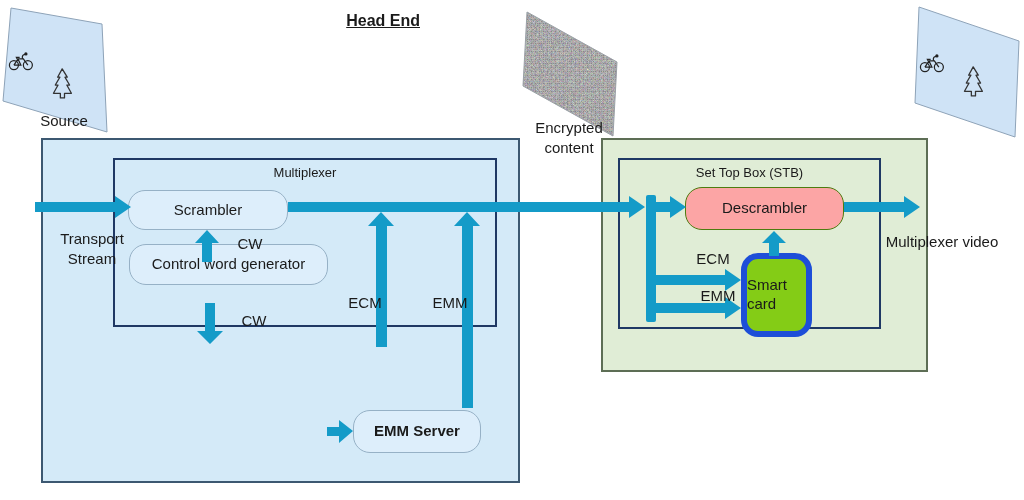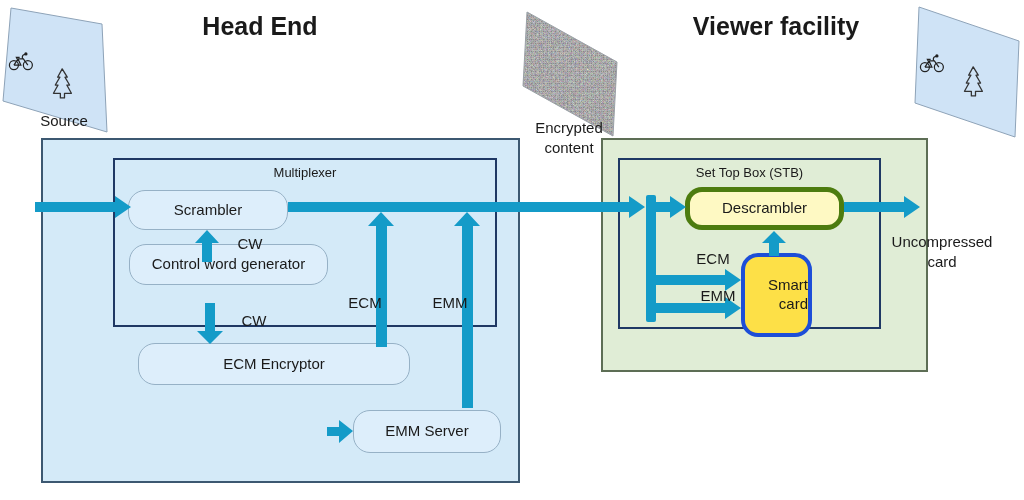--- a/index.html
+++ b/index.html
@@ -1,31 +1,31 @@
 <!DOCTYPE html>
 <html><head>
 <meta charset="utf-8">
 <style>
   html,body { margin:0; padding:0; background:#ffffff; }
   .diagram {
     position:relative; width:1024px; height:500px; overflow:hidden;
     font-family:"Liberation Sans", sans-serif; color:#1a1a1a; background:#ffffff;
   }
   .box { position:absolute; box-sizing:border-box; z-index:1; }
-  .centered { display:flex; align-items:center; justify-content:center; text-align:right;border-radius:17px; }
+  .centered { display:flex; align-items:center; justify-content:center; text-align:left;border-radius:17px; }
   .boxlabel { font-size:15px; line-height:1.25; }
   .region-title { position:absolute; width:100%; top:5px; text-align:center; font-size:13px; }
   .headend-box   { background:#d4eaf8; border:2px solid #3c5871; }
   .viewer-box    { background:#e0edd6; border:2px solid #5d6e55; }
   .frame-box     { background:transparent; border:2px solid #1f3864; }
   .blue-inner    { background:#ddeefb; border:1px solid #96b1c6; }
-  .green-inner   { background:#fef9c3; border:5px solid #4d7c0f; }
-  .smartcard     { background:#fde047; border:4px solid #1d4ed8; }
+  .green-inner   { background:#fca5a5; border:1px solid #4d7c0f; }
+  .smartcard     { background:#84cc16; border:6px solid #1d4ed8; }
   .lbl { position:absolute; z-index:5; font-size:15px; line-height:1.32; text-align:center;margin-left:16px; }
-  .title { position:absolute; z-index:5; font-size:25px; font-weight:bold; text-align:center; }
+  .title { position:absolute; z-index:5; font-size:16px; font-weight:bold; text-align:right;text-decoration:underline; }
   svg.layer { position:absolute; left:0; top:0; z-index:3; }
 </style>
 </head>
 <body>
 
 <div class="diagram">
 
   <div class="box headend-box" style="left:41px; top:138px; width:479px; height:345px;"></div>
 
   <div class="box viewer-box" style="left:601px; top:138px; width:327px; height:234px;"></div>
@@ -39,26 +39,23 @@
   </div>
 
   <div class="box blue-inner centered boxlabel" style="left:128px; top:190px; width:160px; height:40px;">
     <span>Scrambler</span>
   </div>
 
   <div class="box blue-inner centered boxlabel" style="left:129px; top:244px; width:199px; height:41px;">
     <span>Control word generator</span>
   </div>
 
-  <div class="box blue-inner centered boxlabel" style="left:138px; top:343px; width:272px; height:42px;">
-    <span>ECM Encryptor</span>
-  </div>
 
 
-  <div class="box blue-inner centered boxlabel" style="left:353px; top:410px; width:148px; height:43px;">
+  <div class="box blue-inner centered boxlabel" style="left:353px; top:410px; width:128px; height:43px;font-weight:bold;">
     <span>EMM Server</span>
   </div>
 
   <div class="box green-inner centered boxlabel" style="left:685px; top:187px; width:159px; height:43px;">
     <span>Descrambler</span>
   </div>
 
   <div class="box smartcard centered boxlabel" style="left:741px; top:253px; width:71px; height:84px; z-index:2;">
     <span>Smart card</span>
   </div>
@@ -118,26 +115,26 @@
       <path d="M844,202 H904 V196 L920,207 L904,218 V212 H844 Z"></path>
       <path d="M202,262 V243 H195 L207,230 L219,243 H212 V262 Z"></path>
       <path d="M205,303 V331 H197 L210,344 L223,331 H215 V303 Z"></path>
       <path d="M376,347 V226 H368 L381,212 L394,226 H387 V347 Z"></path>
       <path d="M462,408 V226 H454 L467,212 L480,226 H473 V408 Z"></path>
       <path d="M327,427 H339 V420 L353,431 L339,443 V436 H327 Z"></path>
     </g>
   </svg>
 
   <div class="title" style="left:100px; top:12px; width:320px;">Head End</div>
-  <div class="title" style="left:616px; top:12px; width:320px;">Viewer facility</div>
 
   <div class="lbl" style="left:0px; top:111px; width:96px;">Source</div>
   <div class="lbl" style="left:506px; top:118px; width:94px;">Encrypted content</div>
 
-  <div class="lbl" style="left:866px; top:232px; width:120px;">Uncompressed card</div>
+  <div class="lbl" style="left:38px; top:229px; width:76px;">Transport Stream</div>
+  <div class="lbl" style="left:866px; top:232px; width:120px;">Multiplexer video</div>
 
   <div class="lbl" style="left:212px; top:234px; width:44px;">CW</div>
   <div class="lbl" style="left:216px; top:311px; width:44px;">CW</div>
   <div class="lbl" style="left:326px; top:293px; width:46px;">ECM</div>
   <div class="lbl" style="left:410px; top:293px; width:48px;">EMM</div>
   <div class="lbl" style="left:674px; top:249px; width:46px;">ECM</div>
   <div class="lbl" style="left:678px; top:286px; width:48px;">EMM</div>
 
 </div>
 

